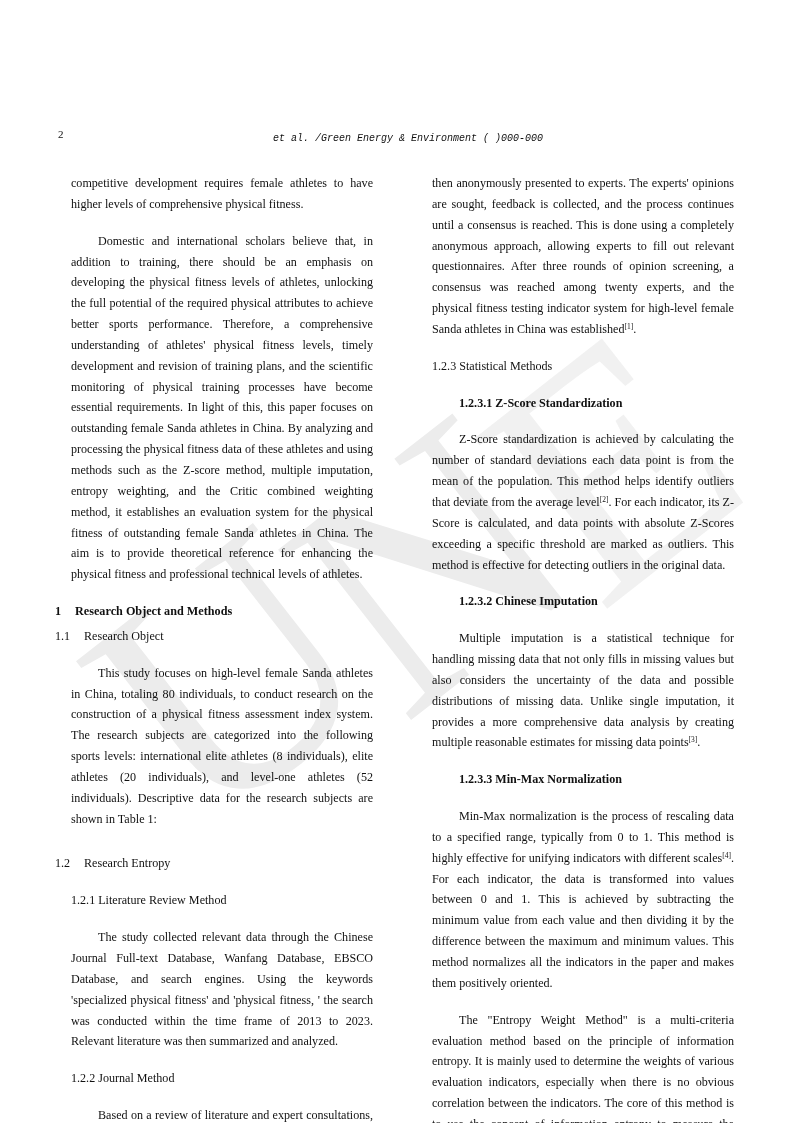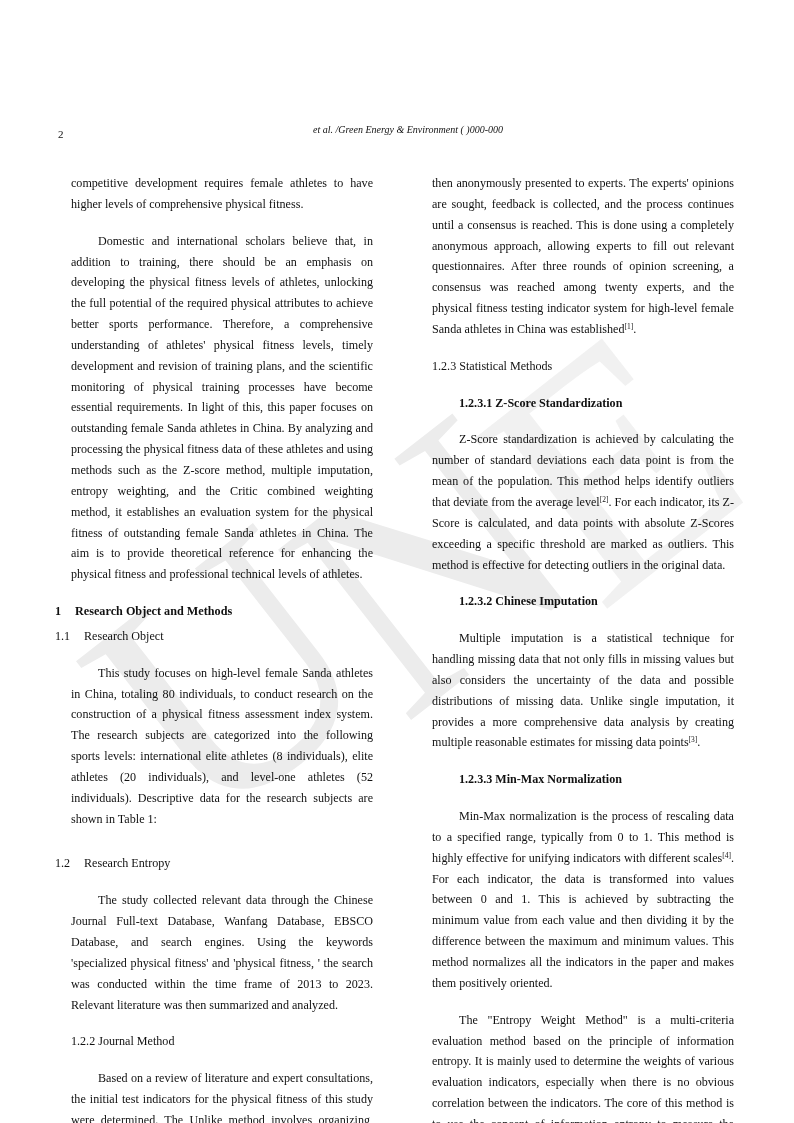--- a/index.html
+++ b/index.html
@@ -3,22 +3,22 @@
 <meta charset="utf-8">
 <style>
   html, body { margin: 0; padding: 0; background: #ffffff; }
   body { width: 794px; height: 1123px; position: relative; overflow: hidden;
          font-family: "Liberation Serif", "DejaVu Serif", serif; color: #111; }
   .watermark { position: absolute; left: 120px; top: 360px; width: 620px; height: 520px;
                pointer-events: none; z-index: 0; }
   .watermark span { position: absolute; font-family: "Liberation Serif", serif;
                     font-size: 330px; color: #ececec; line-height: 1; }
   .page-number { position: absolute; left: 58px; top: 128px; font-size: 11px; z-index: 1; }
-  .running-head { position: absolute; left: 0; right: 0; top: 124px; text-align: center;
-                  font-style: italic; font-size: 10px; padding-left: 22px; z-index: 1; }
+  .running-head { position: absolute; left: 0; right: 0; top: 133px; text-align: center;
+                  font-style: italic; font-size: 10px; padding-left: 22px; z-index: 1; font-family: Liberation Mono, monospace; }
   .col { position: absolute; top: 157px; width: 334px; font-size: 12.1px; line-height: 20.85px;
          z-index: 1; }
   .col-left { left: 55px; }
   .col-right { left: 416px; }
   .col p { margin: 16px; text-align: justify; }
   .indent { text-indent: 27px; }
   .subhead-num { text-indent: 27px; font-weight: bold; }
   .sec-title { font-weight: bold; margin: 6px 0 4px 0 !important; font-size: 12.2px; }
   .sec-title .num { display: inline-block; width: 20px; }
   .sub-title { margin: 2px 0 5px 0 !important; }
@@ -46,20 +46,21 @@
     <span class="num">1</span><span>Research Object and Methods</span>
   </p>
   <p class="sub-title">
     <span class="num">1.1</span><span>Research Object</span>
   </p>
   <p class="indent">This study focuses on high-level female Sanda athletes in China, totaling 80 individuals, to conduct research on the construction of a physical fitness assessment index system. The research subjects are categorized into the following sports levels: international elite athletes (8 individuals), elite athletes (20 individuals), and level-one athletes (52 individuals). Descriptive data for the research subjects are shown in Table 1:</p>
   <div class="gap"></div>
   <p class="sub-title">
     <span class="num">1.2</span><span>Research Entropy</span>
   </p>
+  <p class="subsub-title">1.2.1 Literature Review Method</p>
   <p class="indent">The study collected relevant data through the Chinese Journal Full-text Database, Wanfang Database, EBSCO Database, and search engines. Using the keywords 'specialized physical fitness' and 'physical fitness, ' the search was conducted within the time frame of 2013 to 2023. Relevant literature was then summarized and analyzed.</p>
   <p class="subsub-title">1.2.2 Journal Method</p>
   <p class="indent">Based on a review of literature and expert consultations, the initial test indicators for the physical fitness of this study were determined. The Unlike method involves organizing, summarizing, and statistically analyzing the data, which are</p>
 </div>
 
 <div class="col col-right">
   <p><span>then anonymously presented to experts. The experts' opinions are sought, feedback is collected, and the process continues until a consensus is reached. This is done using a completely anonymous approach, allowing experts to fill out relevant questionnaires. After three rounds of opinion screening, a consensus was reached among twenty experts, and the physical fitness testing indicator system for high-level female Sanda athletes in China was established</span><sup>[1]</sup>.</p>
   <p class="subsub-title">1.2.3 Statistical Methods</p>
   <p class="subhead-num">1.2.3.1 Z-Score Standardization</p>
   <p class="indent"><span>Z-Score standardization is achieved by calculating the number of standard deviations each data point is from the mean of the population. This method helps identify outliers that deviate from the average level</span><sup>[2]</sup><span>. For each indicator, its Z-Score is calculated, and data points with absolute Z-Scores exceeding a specific threshold are marked as outliers. This method is effective for detecting outliers in the original data.</span></p>

